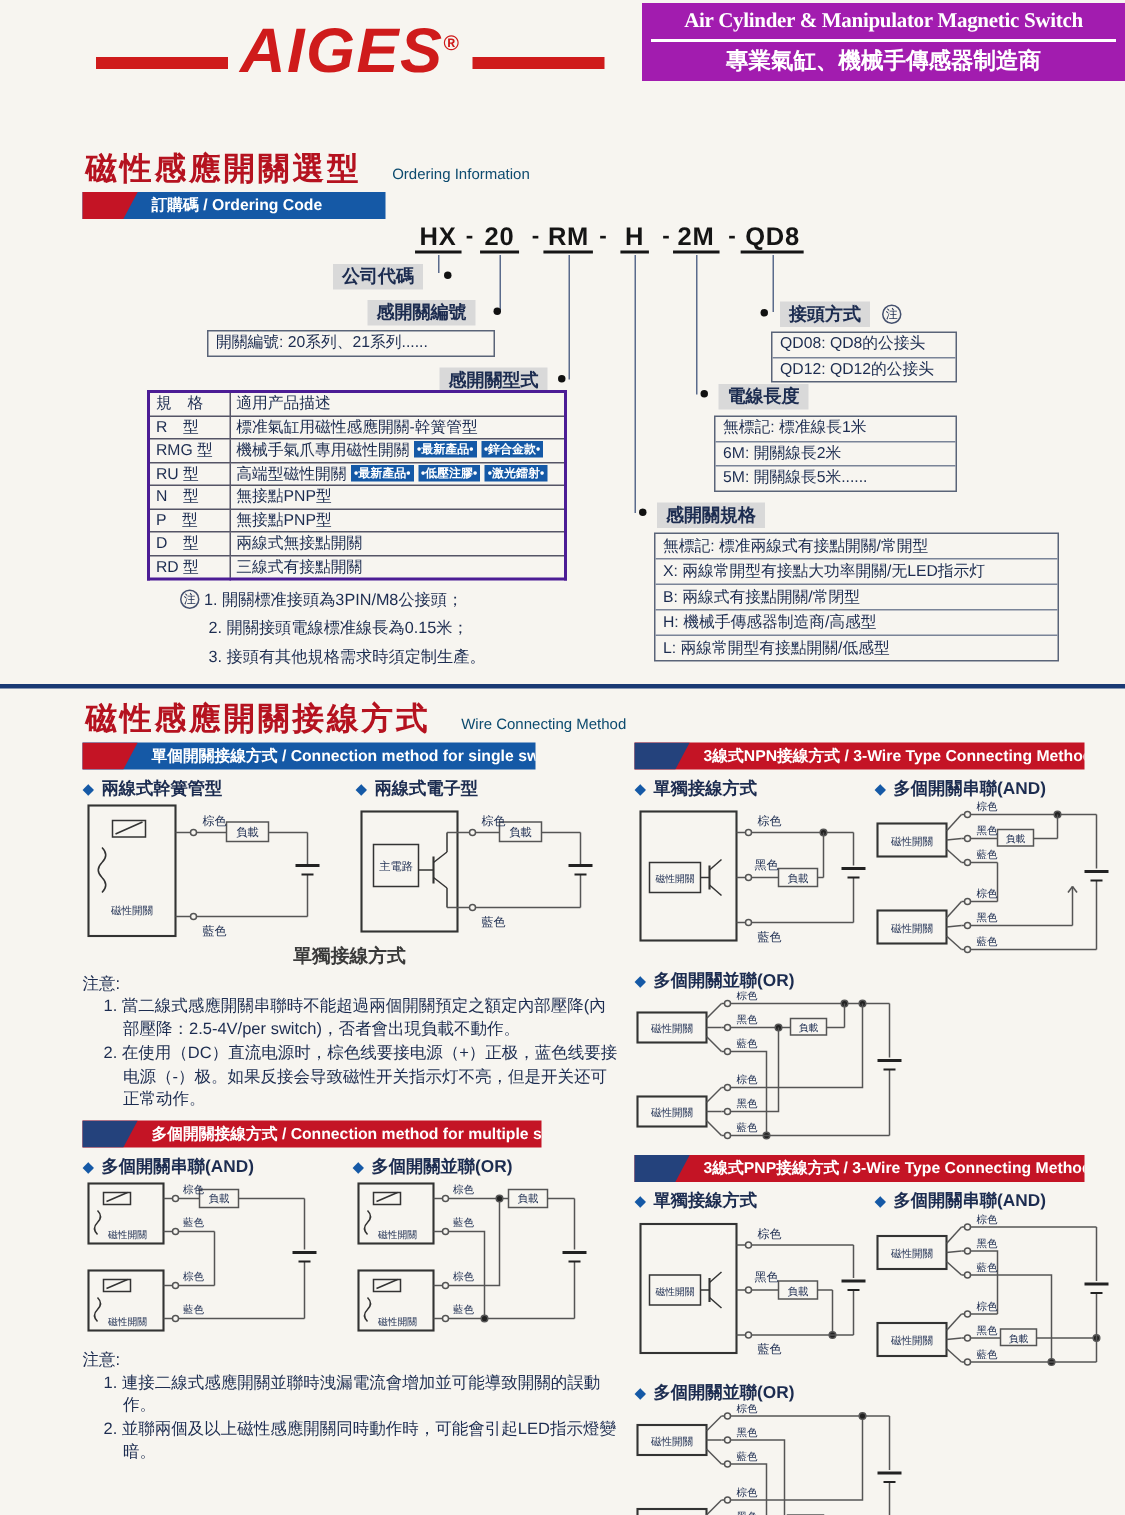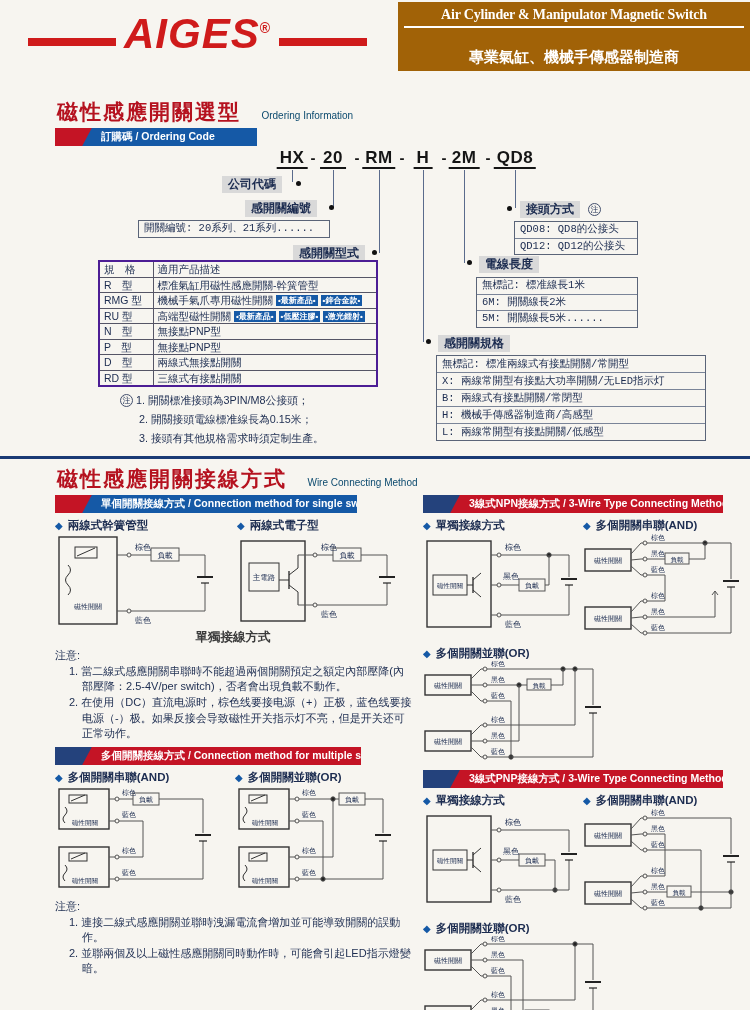--- a/index.html
+++ b/index.html
@@ -1,32 +1,32 @@
 <!DOCTYPE html>
 <html><head>
 <meta charset="utf-8">
 <style>
   * { margin:0; padding:0; box-sizing:border-box; }
   body { width:750px; height:1010px; overflow:hidden; position:relative;
          background:#f7f5f0; font-family:"Liberation Sans","DejaVu Sans",sans-serif; color:#1c2c50; }
   .page { position:relative; width:750px; height:1010px; }
 
   
-  .hdr { position:relative; height:92px; }
+  .hdr { position:relative; height:92px;margin-left:36px; }
   .logo-row { position:absolute; left:28px; top:14px; display:flex; align-items:flex-end; }
   .bar { width:88px; height:8px; background:#cf1b1b; margin-bottom:8px; }
   .logo-text { font-size:42px; font-weight:bold; font-style:italic; color:#cf1b1b;
                line-height:0.95; margin:0 8px; letter-spacing:1px; }
   .reg { font-size:14px; vertical-align:super; font-style:normal; }
-  .hdr-banner { position:absolute; right:0; top:2px; width:352px; background:#a16207;
+  .hdr-banner { position:absolute; right:0; top:2px; width:322px; background:#a21caf;
                 color:#fff; text-align:center; padding:5px 2px 4px; }
   .hdr-en { font-family:"Liberation Serif","DejaVu Serif",serif; font-weight:bold;
             font-size:14px; white-space:nowrap; letter-spacing:-0.2px; }
   .hdr-zh { font-size:15px; font-weight:bold; border-top:2px solid #fff; margin:3px 4px 0;
-            padding-top:20px; white-space:nowrap; }
+            padding-top:3px; white-space:nowrap; }
 
   
   .sec-title { margin:6px 0 0 57px; height:26px; }
   .st-zh { font-size:21px; font-weight:bold; color:#b5121f; letter-spacing:2px; }
   .st-en { font-size:10px; color:#0c4a6e; margin-left:16px; }
 
   
   .bn { height:18px; display:flex; align-items:center; color:#fff; font-weight:bold;
         font-size:10.5px; position:relative; padding-left:46px; white-space:nowrap; overflow:hidden; }
   .bn .acc { position:absolute; left:-6px; top:0; width:38px; height:100%; transform:skewX(-28deg); }
@@ -40,21 +40,21 @@
         color:#151515; border-bottom:2.2px solid #151515; padding:0 3px; line-height:19px; letter-spacing:0.5px;}
   .cs { position:absolute; top:0; transform:translateX(-50%); font-size:15px; font-weight:bold;
         color:#151515; line-height:19px; }
   .vline { position:absolute; width:1.2px; background:#5a6b8c; }
   .cdot { position:absolute; width:5px; height:5px; border-radius:50%; background:#111; }
   .glabel { position:absolute; background:#d9d9d9; color:#1c2c50; font-size:12px; font-weight:bold;
             padding:0 6px; height:17px; line-height:17px; white-space:nowrap; }
   .circ { display:inline-block; width:13px; height:13px; border:1px solid #44506e; border-radius:50%;
           font-size:8px; line-height:12px; text-align:center; vertical-align:1px; font-weight:normal; }
   .circ.abs { position:absolute; }
-  .obox { position:absolute; border:1.4px solid #5a6478;font-family:Liberation Mono, monospace; }
+  .obox { position:absolute; border:1.4px solid #5a6478; }
   .orow { border-top:1px solid #7a8498; padding:0 5px; font-size:10.5px; line-height:15.5px;
           color:#1c2c50; white-space:nowrap; }
   .orow:first-child { border-top:none; }
   .obox.spec .orow { line-height:16px; }
 
   .ttable { position:absolute; left:98px; top:112px; width:280px; border-collapse:collapse;
             table-layout:fixed; }
   .ttable td { border:1px solid #556; font-size:10.5px; padding:0 4px; line-height:14.5px;
                color:#1c2c50; white-space:nowrap; overflow:hidden; }
   .ttable { border:2px solid #4c1d95; }

